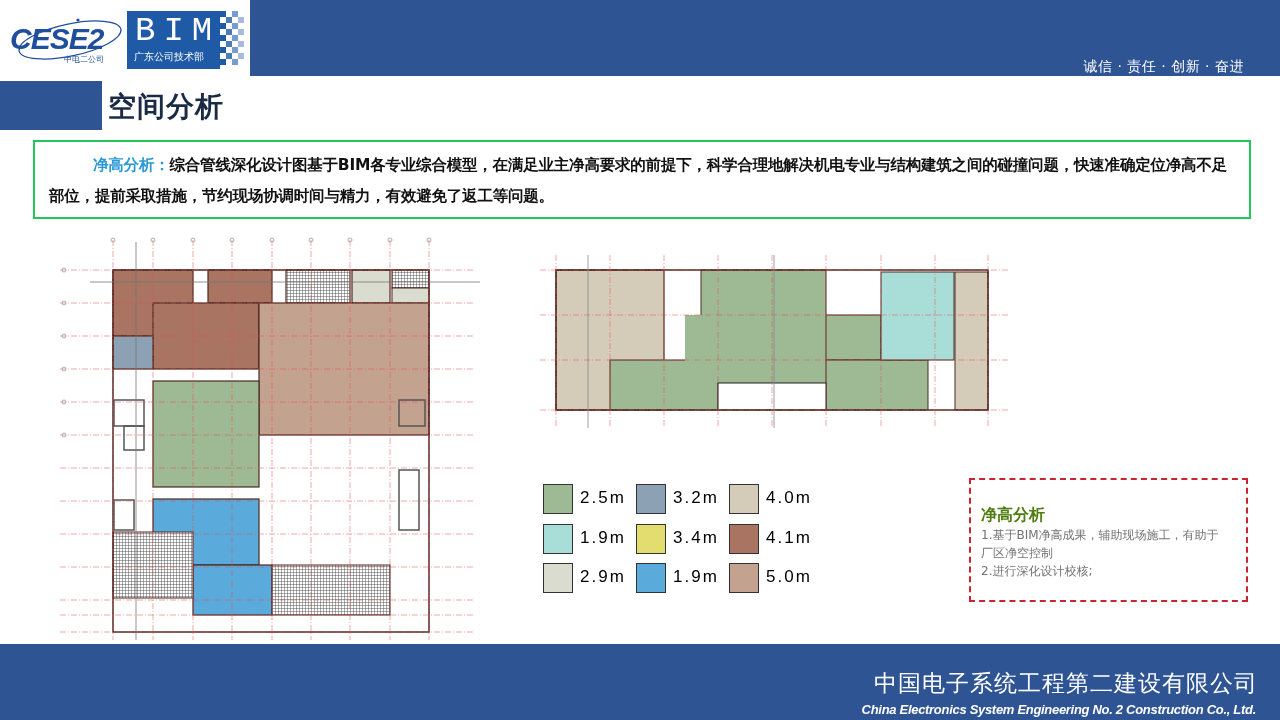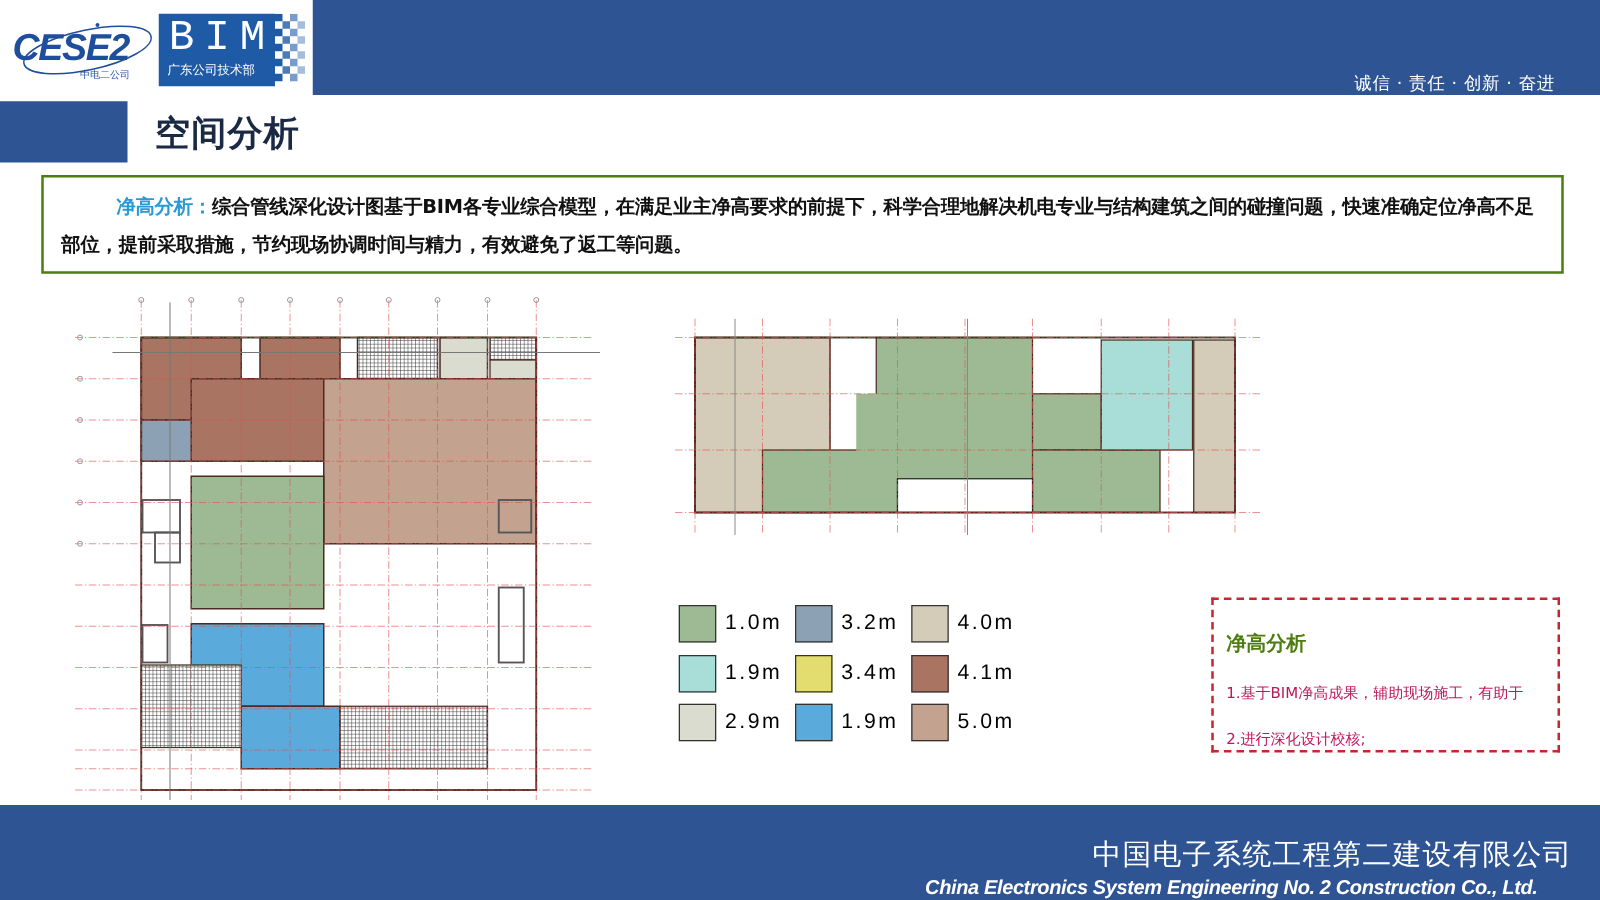--- a/index.html
+++ b/index.html
@@ -12,41 +12,41 @@
   .cese-text { position:absolute; left:2px; top:8px; font-family:"Liberation Sans", sans-serif; font-style:italic; font-weight:bold; font-size:30px; color:#1f4e9c; letter-spacing:-1px; }
   .cese-sub { position:absolute; left:56px; top:40px; font-size:8px; color:#1f4e9c; }
   .cese-orbit { position:absolute; left:0; top:0; }
   .bim-box { position:absolute; left:127px; top:11px; width:93px; height:58px; background:#1f5aa6; color:#fff; }
   .bim-title { position:absolute; left:8px; top:0px; font-family:Liberation Mono, monospace; font-size:34px; letter-spacing:8px; line-height:40px; }
   .bim-sub { position:absolute; left:7px; top:40px; font-size:10px; line-height:12px; white-space:nowrap; }
   .bim-checker { position:absolute; left:220px; top:11px; width:24px; height:58px; }
   .slogan { position:absolute; right:36px; top:30px; color:#fff; font-size:14px; letter-spacing:0.5px;margin-top:28px; }
 
   .title-bar { position:absolute; left:0; top:81px; width:102px; height:49px; background:#2e5494; }
-  .page-title { position:absolute; left:124px; top:88px; font-size:28px; font-weight:bold; color:#1a2a44; letter-spacing:1px; }
-
-  .intro-box { position:absolute; left:33px; top:140px; width:1218px; height:79px; border:2px solid #4d7c0f; background:#fff; padding:8px 12px 0 14px; }
+  .page-title { position:absolute; left:108px; top:88px; font-size:28px; font-weight:bold; color:#1a2a44; letter-spacing:1px; }
+
+  .intro-box { position:absolute; left:33px; top:140px; width:1218px; height:79px; border:2px solid #22c55e; background:#fff; padding:8px 12px 0 14px; }
   .intro-text { font-size:15.5px; font-weight:bold; line-height:31px; color:#111; text-indent:44px; letter-spacing:-0.2px; }
   .intro-lead { color:#2a9ad6; }
 
   .plan-left { position:absolute; left:50px; top:230px; width:430px; height:412px; }
   .plan-right { position:absolute; left:540px; top:250px; width:470px; height:180px; }
 
   .legend { position:absolute; left:543px; top:484px; width:290px; }
   .legend-item { position:absolute; width:95px; height:30px; }
   .legend-swatch { position:absolute; left:0; top:0; width:30px; height:30px; border:1px solid #333; }
   .legend-label { position:absolute; left:37px; top:4px; font-family:"Liberation Sans", sans-serif; font-size:17px; letter-spacing:2px; color:#000; }
 
   .note-box { position:absolute; left:969px; top:478px; width:279px; height:124px; border:2px dashed #c8262e; padding:24px 10px 0 10px; }
   .note-title { font-size:16px; font-weight:bold; color:#4d7c0f; line-height:22px; }
-  .note-line { font-size:12px; color:#be185d; line-height:18px;margin-top:19px; }
+  .note-line { font-size:12px; color:#737373; line-height:18px; }
 
   .footer { position:absolute; left:0; top:644px; width:1280px; height:76px; background:#2e5494; }
   .footer-cn { position:absolute; right:22px; top:24px; color:#fff; font-size:23px; letter-spacing:1px; }
-  .footer-en { position:absolute; right:50px; top:58px; color:#fff; font-family:"Liberation Sans", sans-serif; font-size:16px; font-weight:bold; font-style:italic; letter-spacing:-0.3px; }
+  .footer-en { position:absolute; right:24px; top:58px; color:#fff; font-family:"Liberation Sans", sans-serif; font-size:13px; font-weight:bold; font-style:italic; letter-spacing:-0.3px; }
 </style>
 </head>
 <body>
 
 <div class="header-band"></div>
 <div class="logo-area">
   <div class="cese-logo">
     <svg class="cese-orbit" width="118" height="52" viewBox="0 0 118 52">
       <ellipse cx="62" cy="26" rx="52" ry="16" fill="none" stroke="#1f4e9c" stroke-width="1.2" transform="rotate(-12 62 26)"></ellipse>
       <circle cx="70" cy="6" r="1.6" fill="#1f4e9c"></circle>
@@ -194,21 +194,21 @@
       <line x1="395" y1="5" x2="395" y2="178"></line>
     <line x1="448" y1="5" x2="448" y2="178"></line>
   </g>
   <line x1="48" y1="5" x2="48" y2="178" stroke="#888" stroke-width="0.8"></line>
   <line x1="234" y1="5" x2="234" y2="178" stroke="#888" stroke-width="0.8"></line>
 </svg>
 
 <div class="legend">
   <div class="legend-item" style="left:0;top:0">
     <span class="legend-swatch" style="background:#9dba94"></span>
-    <span class="legend-label">1.0m</span>
+    <span class="legend-label">2.5m</span>
   </div>
   <div class="legend-item" style="left:93px;top:0">
     <span class="legend-swatch" style="background:#8ca2b4"></span>
     <span class="legend-label">3.2m</span>
   </div>
   <div class="legend-item" style="left:186px;top:0">
     <span class="legend-swatch" style="background:#d4ccb8"></span>
     <span class="legend-label">4.0m</span>
   </div>
   <div class="legend-item" style="left:0;top:40px">
@@ -233,19 +233,20 @@
   </div>
   <div class="legend-item" style="left:186px;top:79px">
     <span class="legend-swatch" style="background:#c4a290"></span>
     <span class="legend-label">5.0m</span>
   </div>
 </div>
 
 <div class="note-box">
   <div class="note-title">净高分析</div>
   <div class="note-line">1.基于BIM净高成果，辅助现场施工，有助于</div>
+  <div class="note-line">厂区净空控制</div>
   <div class="note-line">2.进行深化设计校核;</div>
 </div>
 
 <div class="footer">
   <div class="footer-cn">中国电子系统工程第二建设有限公司</div>
   <div class="footer-en">China Electronics System Engineering No. 2 Construction Co., Ltd.</div>
 </div>
 
 </body></html>

